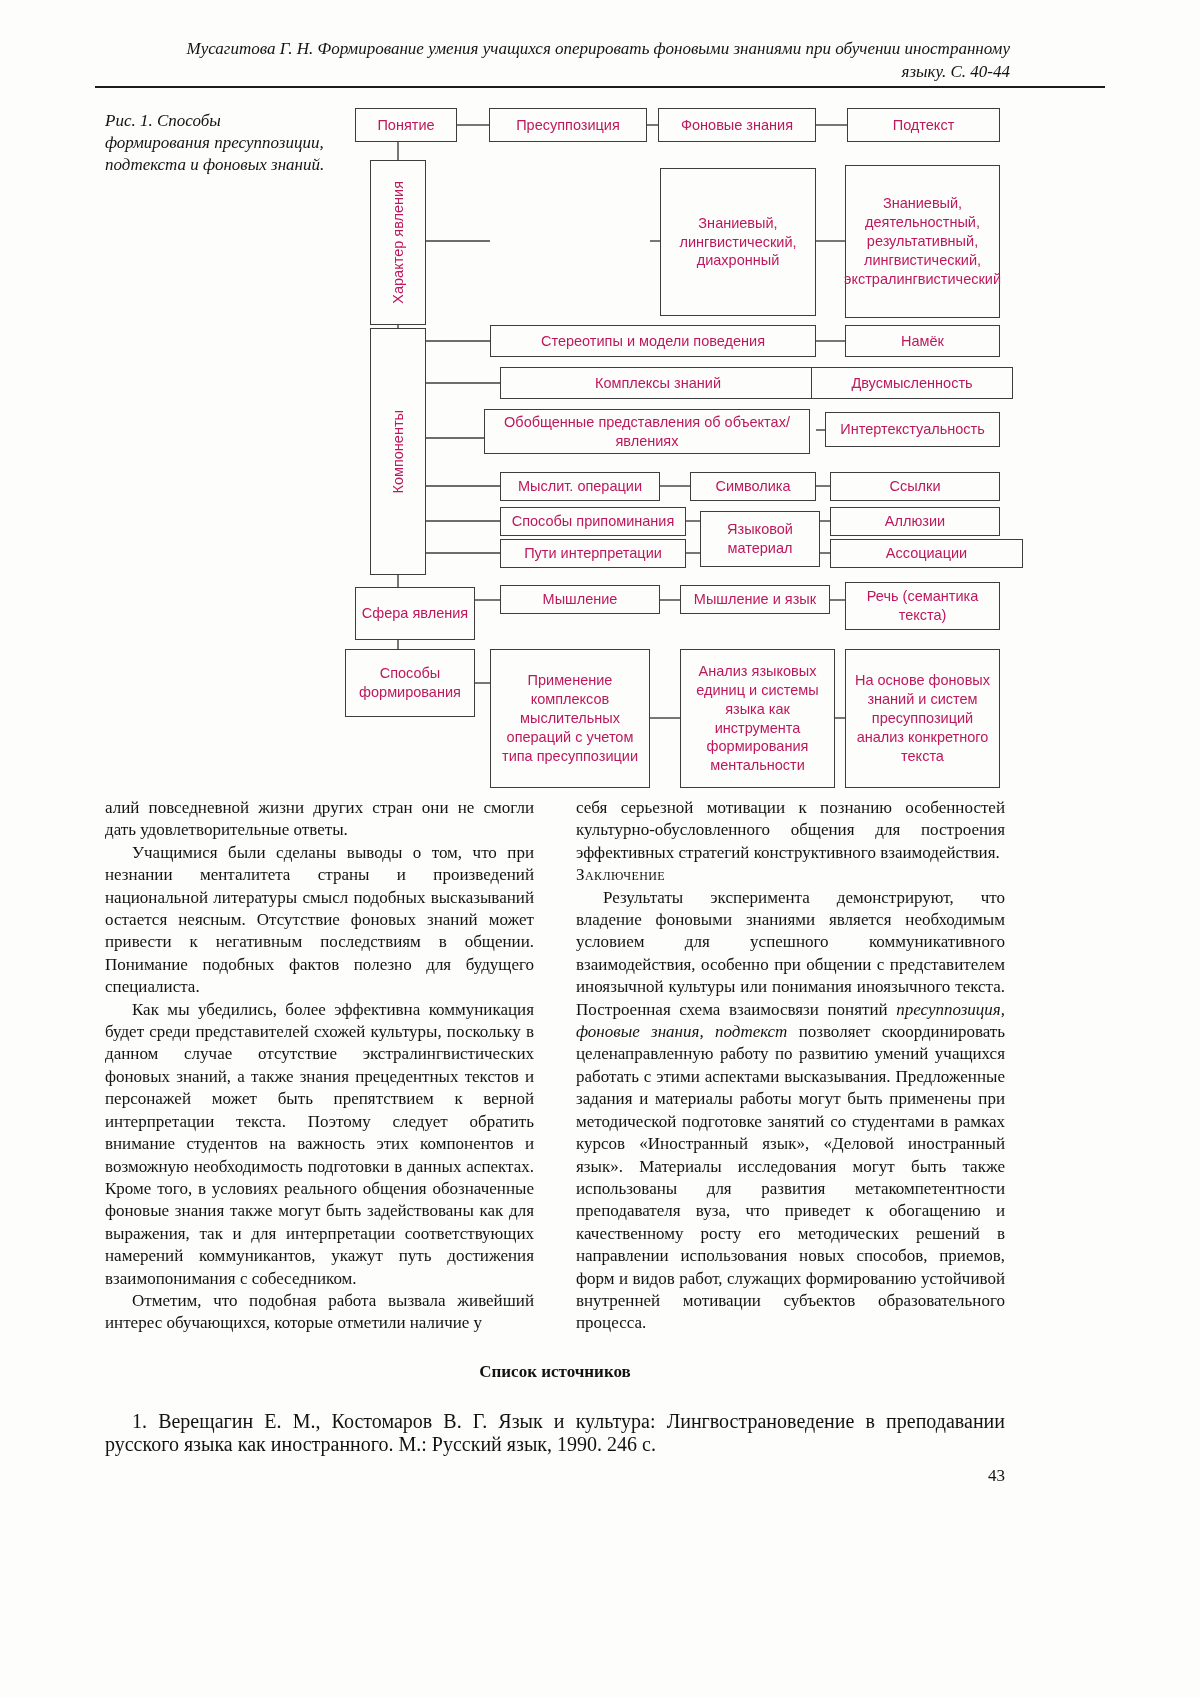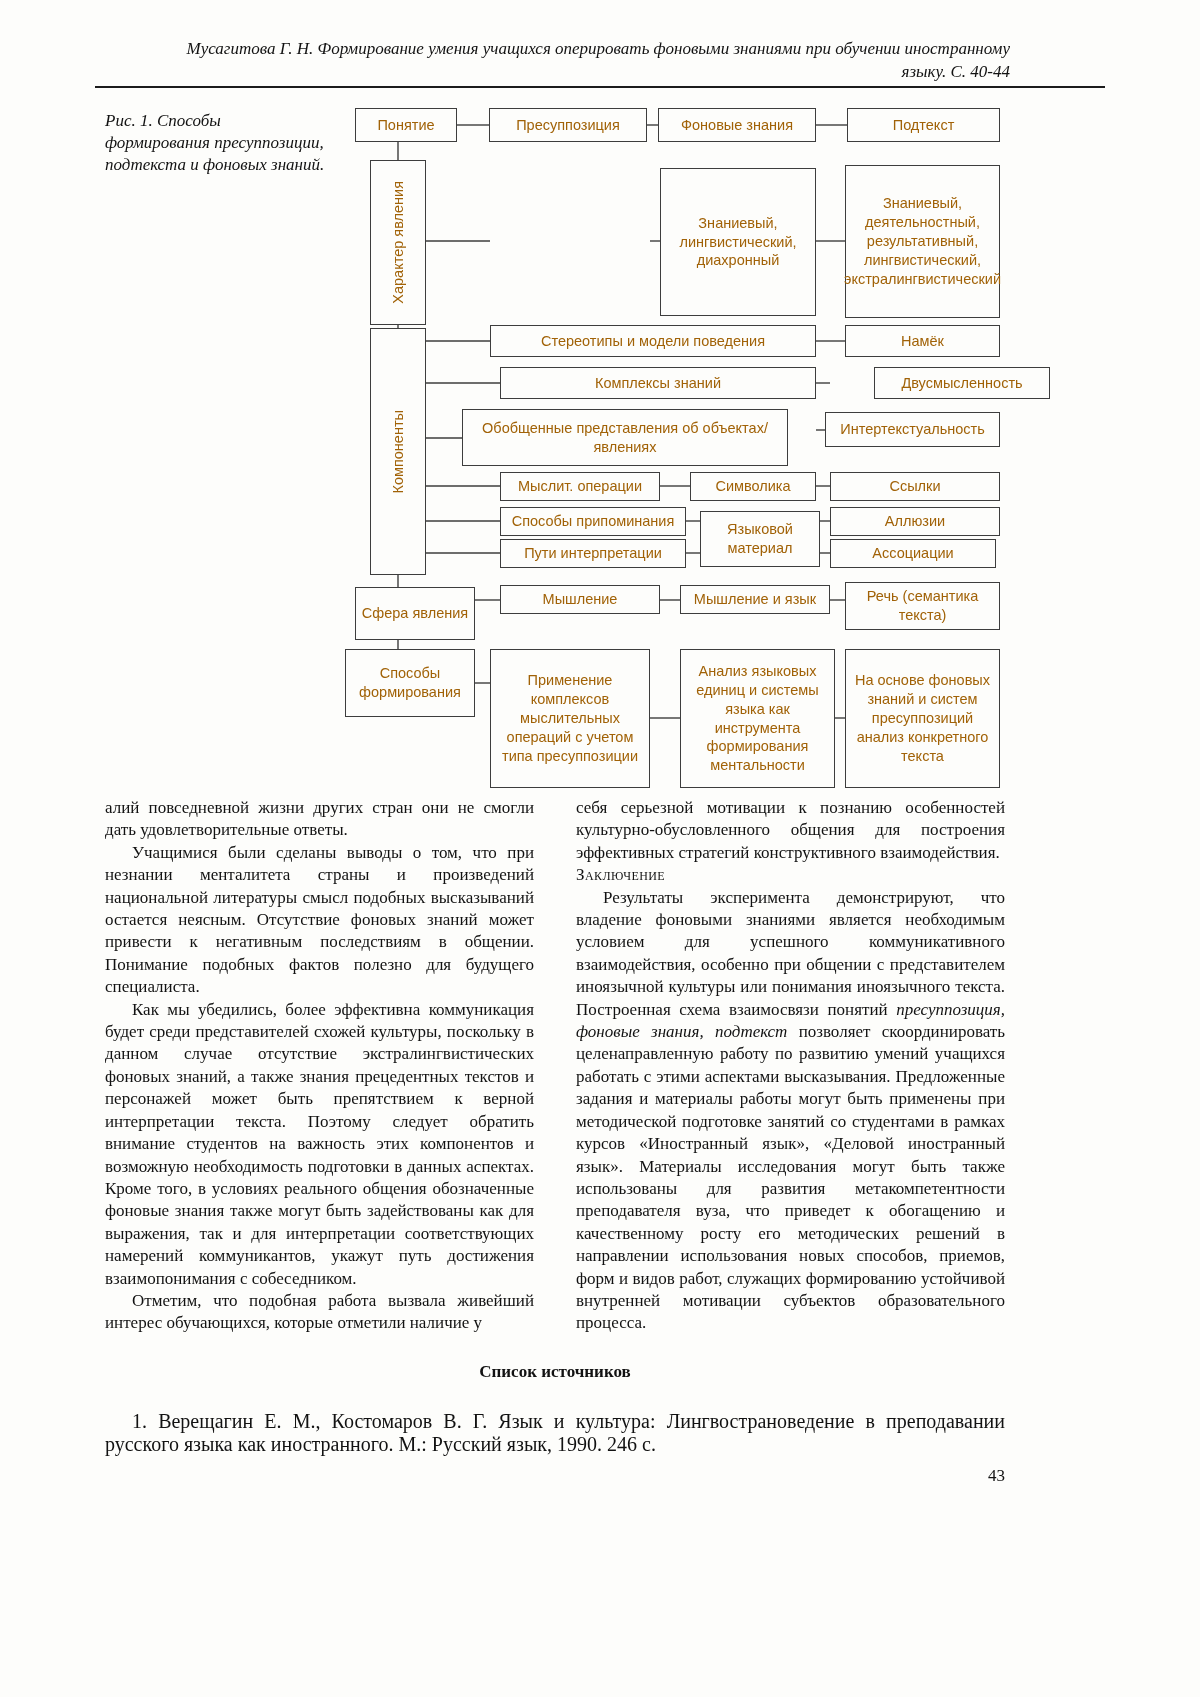--- a/index.html
+++ b/index.html
@@ -27,21 +27,21 @@
     position:absolute; left:105px; top:10px; width:220px;
     font-style:italic; font-size:17px; line-height:22px; text-align:left;
   }
   .connectors { position:absolute; left:0; top:0; z-index:1; }
   .dbox {
     position:absolute; z-index:2;
     border:1.4px solid #3d3d3d; background:#fdfdfb;
     display:flex; align-items:center; justify-content:center;
     text-align:center;
     font-family:"Liberation Sans", sans-serif;
-    font-size:14.5px; line-height:1.3; color:#a16207;
+    font-size:14.5px; line-height:1.3; color:#be185d;
     padding:2px 5px; overflow-wrap:break-word; hyphens:auto;
   }
   .vert .vtext {
     writing-mode:vertical-rl; transform:rotate(180deg);
     white-space:nowrap;
   }
 
   
   .main { position:absolute; top:797px; left:105px; width:900px; }
   .columns { display:flex; gap:42px; }
@@ -124,31 +124,31 @@
     </div>
     <div class="dbox" style="left:660px;top:68px;width:156px;height:148px">Знаниевый, лингвистический, диахронный</div>
     <div class="dbox" style="left:845px;top:65px;width:155px;height:153px">Знаниевый, деятельностный, результативный, лингвистический, экстралингвистический</div>
 
     <div class="dbox vert" style="left:370px;top:228px;width:56px;height:247px">
       <span class="vtext">Компоненты</span>
     </div>
     <div class="dbox" style="left:490px;top:225px;width:326px;height:32px">Стереотипы и модели поведения</div>
     <div class="dbox" style="left:845px;top:225px;width:155px;height:32px">Намёк</div>
     <div class="dbox" style="left:500px;top:267px;width:316px;height:32px">Комплексы знаний</div>
-    <div class="dbox" style="left:874px;top:267px;width:176px;height:32px">Двусмысленность</div>
-    <div class="dbox" style="left:462px;top:309px;width:326px;height:57px">Обобщенные представления об объектах/явлениях</div>
+    <div class="dbox" style="left:811px;top:267px;width:202px;height:32px">Двусмысленность</div>
+    <div class="dbox" style="left:484px;top:309px;width:326px;height:45px">Обобщенные представления об объектах/явлениях</div>
     <div class="dbox" style="left:825px;top:312px;width:175px;height:35px">Интертекстуальность</div>
     <div class="dbox" style="left:500px;top:372px;width:160px;height:29px">Мыслит. операции</div>
     <div class="dbox" style="left:690px;top:372px;width:126px;height:29px">Символика</div>
     <div class="dbox" style="left:830px;top:372px;width:170px;height:29px">Ссылки</div>
     <div class="dbox" style="left:500px;top:407px;width:186px;height:29px">Способы припоминания</div>
     <div class="dbox" style="left:700px;top:411px;width:120px;height:56px">Языковой материал</div>
     <div class="dbox" style="left:830px;top:407px;width:170px;height:29px">Аллюзии</div>
     <div class="dbox" style="left:500px;top:439px;width:186px;height:29px">Пути интерпретации</div>
-    <div class="dbox" style="left:830px;top:439px;width:166px;height:29px">Ассоциации</div>
+    <div class="dbox" style="left:830px;top:439px;width:193px;height:29px">Ассоциации</div>
 
     <div class="dbox" style="left:355px;top:487px;width:120px;height:53px">Сфера явления</div>
     <div class="dbox" style="left:500px;top:485px;width:160px;height:29px">Мышление</div>
     <div class="dbox" style="left:680px;top:485px;width:150px;height:29px">Мышление и язык</div>
     <div class="dbox" style="left:845px;top:482px;width:155px;height:48px">Речь (семантика текста)</div>
 
     <div class="dbox" style="left:345px;top:549px;width:130px;height:68px">Способы формирования</div>
     <div class="dbox" style="left:490px;top:549px;width:160px;height:139px">Применение комплексов мыслительных операций с учетом типа пресуппозиции</div>
     <div class="dbox" style="left:680px;top:549px;width:155px;height:139px">Анализ языковых единиц и системы языка как инструмента формирования ментальности</div>
     <div class="dbox" style="left:845px;top:549px;width:155px;height:139px">На основе фоновых знаний и систем пресуппозиций анализ конкретного текста</div>

